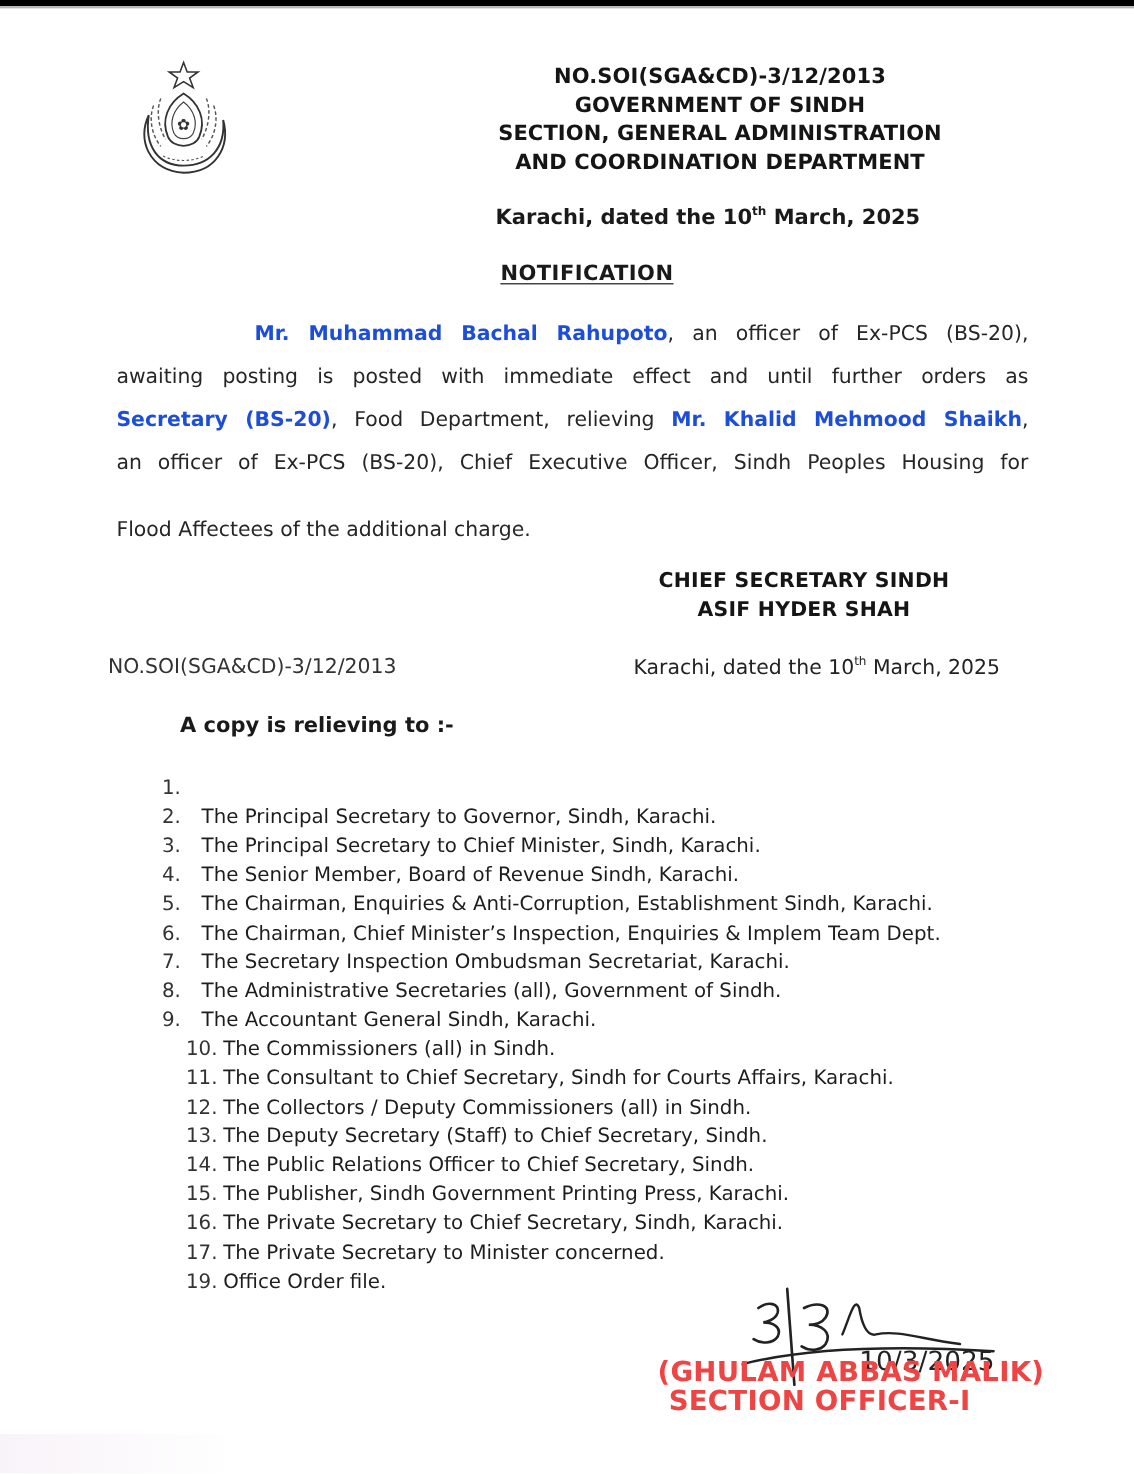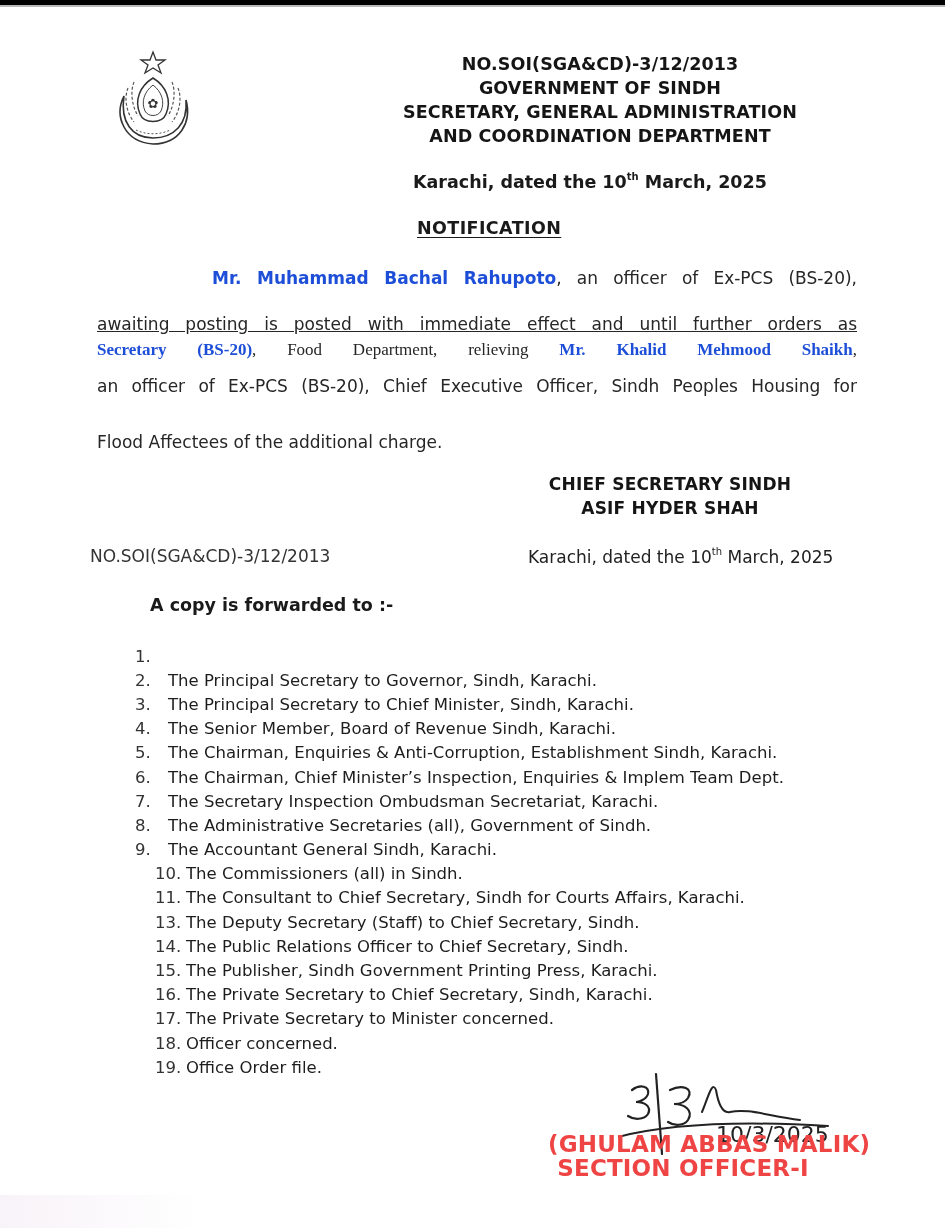--- a/index.html
+++ b/index.html
@@ -160,51 +160,51 @@
   <path d="M43,35 C34,42 31,52 35,61 C38,67 48,67 51,61 C55,52 52,42 43,35 Z" fill="none" stroke="#444" stroke-width="1"></path>
   <text x="43" y="58" font-size="13" text-anchor="middle" fill="#333" font-family="DejaVu Serif, serif">✿</text>
   <path d="M18,38 C14,48 16,62 24,72 M24,32 C20,42 22,56 28,66" fill="none" stroke="#555" stroke-width="1.2" stroke-dasharray="3,2"></path>
   <path d="M68,38 C72,48 70,62 62,72 M62,32 C66,42 64,56 58,66" fill="none" stroke="#555" stroke-width="1.2" stroke-dasharray="3,2"></path>
   <path d="M26,80 C36,85 50,85 60,80" fill="none" stroke="#555" stroke-width="1" stroke-dasharray="2,2"></path>
 </svg>
 
 <div class="header-block" style="top:52px;">
   <span class="hdr-line">NO.SOI(SGA&amp;CD)-3/12/2013</span>
   <span class="hdr-line">GOVERNMENT OF SINDH</span>
-  <span class="hdr-line">SECRETARY, GENERAL ADMINISTRATION</span>
+  <span class="hdr-line">SECTION, GENERAL ADMINISTRATION</span>
   <span class="hdr-line">AND COORDINATION DEPARTMENT</span>
 </div>
 
 <div class="dated" style="left:413px; top:171px; font-weight:bold;">
   <span>Karachi, dated the 10</span><sup>th</sup><span> March, 2025</span>
 </div>
 
 <div class="title">NOTIFICATION</div>
 
 <div class="para-line first" style="top:268px;">
   <b>Mr. Muhammad Bachal Rahupoto</b><span>, an officer of Ex-PCS (BS-20),</span>
 </div>
-<div class="para-line" style="top:314px;text-decoration:underline;">awaiting posting is posted with immediate effect and until further orders as</div>
-<div class="para-line" style="top:340px;font-family:Liberation Serif, serif;">
+<div class="para-line" style="top:304px;">awaiting posting is posted with immediate effect and until further orders as</div>
+<div class="para-line" style="top:340px;">
   <b>Secretary (BS-20)</b><span>, Food Department, relieving </span><b>Mr. Khalid Mehmood Shaikh</b><span>,</span>
 </div>
 <div class="para-line" style="top:376px;">an officer of Ex-PCS (BS-20), Chief Executive Officer, Sindh Peoples Housing for</div>
 <div class="para-line last" style="top:412px;">Flood Affectees of the additional charge.</div>
 
 <div class="signatory" style="top:472px;">
   <span class="sig-line">CHIEF SECRETARY SINDH</span>
   <span class="sig-line">ASIF HYDER SHAH</span>
 </div>
 
 <div class="ref-no">NO.SOI(SGA&amp;CD)-3/12/2013</div>
 <div class="dated dated2">
   <span>Karachi, dated the 10</span><sup>th</sup><span> March, 2025</span>
 </div>
 
-<div class="copy-heading">A copy is forwarded to :-</div>
+<div class="copy-heading">A copy is relieving to :-</div>
 
 <ul class="fwd-list">
   <li class="fwd-item">
       <span class="fwd-num">1.</span>
     </li>
   <li class="fwd-item">
       <span class="fwd-num">2.</span>
       <span>The Principal Secretary to Governor, Sindh, Karachi.</span>
     </li>
   <li class="fwd-item">
@@ -237,42 +237,42 @@
     </li>
   <li class="fwd-item wide">
       <span class="fwd-num">10.</span>
       <span>The Commissioners (all) in Sindh.</span>
     </li>
   <li class="fwd-item wide">
       <span class="fwd-num">11.</span>
       <span>The Consultant to Chief Secretary, Sindh for Courts Affairs, Karachi.</span>
     </li>
   <li class="fwd-item wide">
+      <span class="fwd-num">12.</span>
+      <span>The Collectors / Deputy Commissioners (all) in Sindh.</span>
+    </li>
+  <li class="fwd-item wide">
       <span class="fwd-num">13.</span>
       <span>The Deputy Secretary (Staff) to Chief Secretary, Sindh.</span>
     </li>
   <li class="fwd-item wide">
       <span class="fwd-num">14.</span>
       <span>The Public Relations Officer to Chief Secretary, Sindh.</span>
     </li>
   <li class="fwd-item wide">
       <span class="fwd-num">15.</span>
       <span>The Publisher, Sindh Government Printing Press, Karachi.</span>
     </li>
   <li class="fwd-item wide">
       <span class="fwd-num">16.</span>
       <span>The Private Secretary to Chief Secretary, Sindh, Karachi.</span>
     </li>
   <li class="fwd-item wide">
       <span class="fwd-num">17.</span>
       <span>The Private Secretary to Minister concerned.</span>
-    </li>
-  <li class="fwd-item wide">
-      <span class="fwd-num">18.</span>
-      <span>Officer concerned.</span>
     </li>
   <li class="fwd-item wide">
       <span class="fwd-num">19.</span>
       <span>Office Order file.</span>
     </li>
 </ul>
 
 <svg class="signature" viewBox="0 0 280 90">
   <path d="M14,22 C22,16 32,18 30,26 C28,32 20,34 18,34 C26,34 34,38 30,46 C26,52 16,52 10,48" fill="none" stroke="#222" stroke-width="2.2" stroke-linecap="round"></path>
   <path d="M38,6 L44,86" fill="none" stroke="#222" stroke-width="2.2" stroke-linecap="round"></path>

